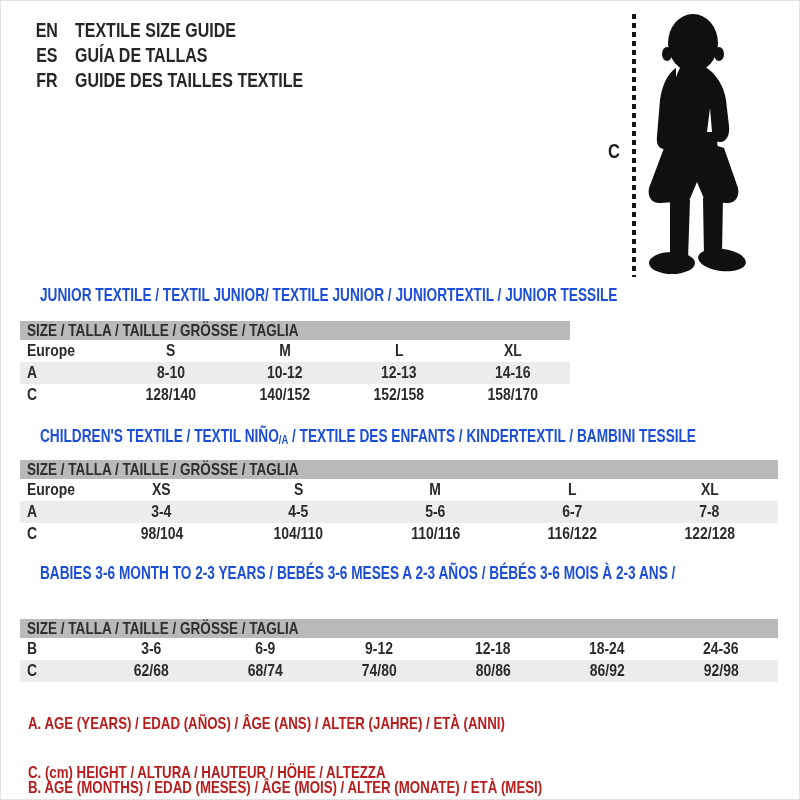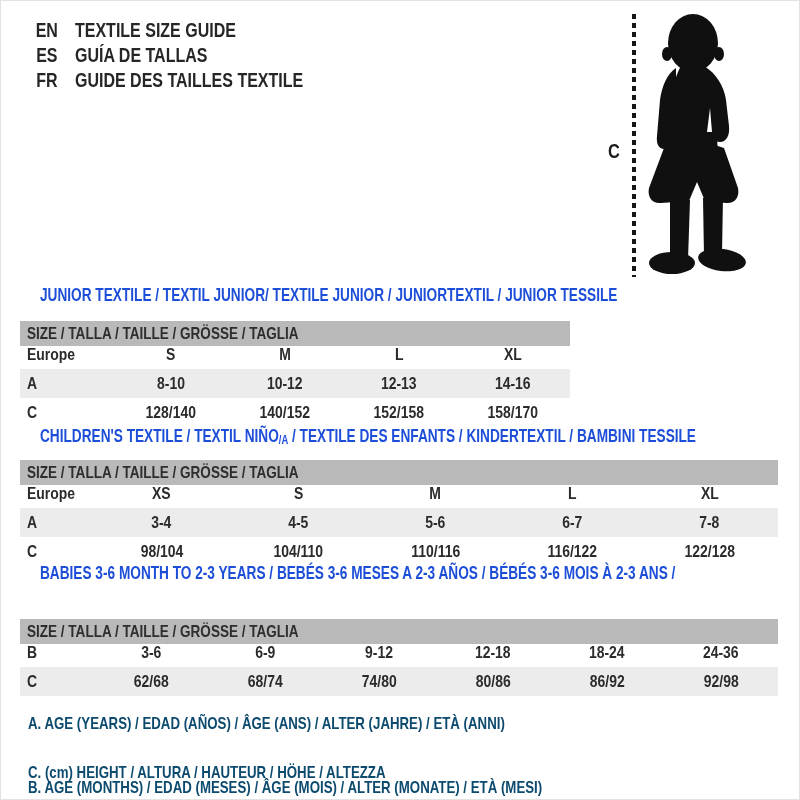--- a/index.html
+++ b/index.html
@@ -23,31 +23,31 @@
   .measure-c{position:absolute;left:608px;top:140px;font-size:20px;transform:scaleX(0.82);transform-origin:0 50%;color:#1a1a1a;}
   .dotline{position:absolute;left:632px;top:14px;width:4px;height:263px;
     background:repeating-linear-gradient(180deg,#161616 0 5px,transparent 5px 9px);}
   .kid{position:absolute;left:645px;top:12px;width:112px;height:266px;}
 
   
   .sec-title{position:absolute;left:28px;font-size:17.5px;line-height:17px;white-space:nowrap;color:#1d4ed8;margin-left:12px;}
   .subsm{font-size:12px;vertical-align:-2px;}
 
   
-  .size-bar{position:absolute;left:20px;height:25px;background:#b9b9b9;box-sizing:border-box;
+  .size-bar{position:absolute;left:20px;height:19px;background:#b9b9b9;box-sizing:border-box;
     display:flex;align-items:center;padding-left:7px;font-size:16.5px;color:#2e2e2e;}
 
   
   .size-table{position:absolute;left:20px;border-collapse:collapse;table-layout:fixed;font-size:17px;color:#2b2b2b;}
-  .size-table td{height:29px;padding:0;text-align:center;vertical-align:middle;overflow:hidden;}
+  .size-table td{height:22px;padding:0;text-align:center;vertical-align:middle;overflow:hidden;}
   .size-table td.lbl{text-align:left;padding-left:7px;}
   .size-table tr.shaded{background:#ececec;}
 
   
-  .footnote{position:absolute;left:28px;font-size:17px;line-height:16px;white-space:nowrap;color:#0c4a6e;}
+  .footnote{position:absolute;left:28px;font-size:17px;line-height:16px;white-space:nowrap;color:#b91c1c;}
 </style>
 </head>
 <body>
 
 <div class="page">
 
   <div class="langs">
     <div class="lang-row">
       <span class="lang-code">EN</span>
       <span class="lang-label">TEXTILE SIZE GUIDE</span>

